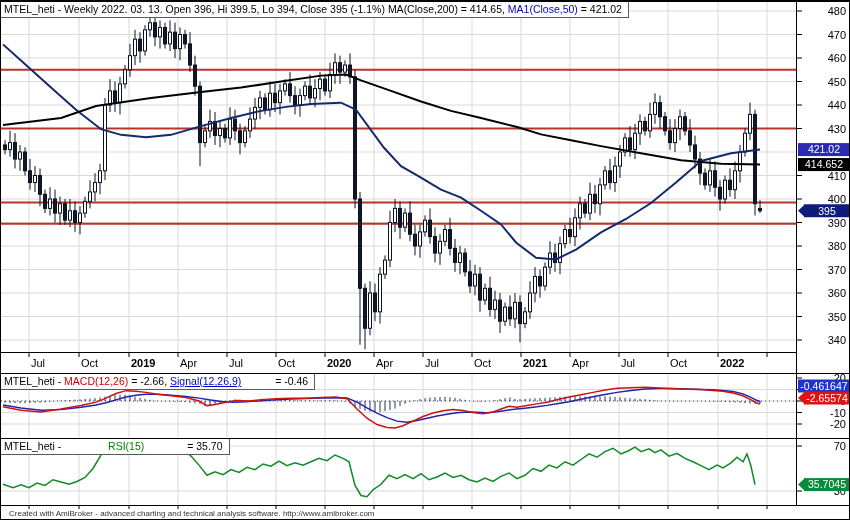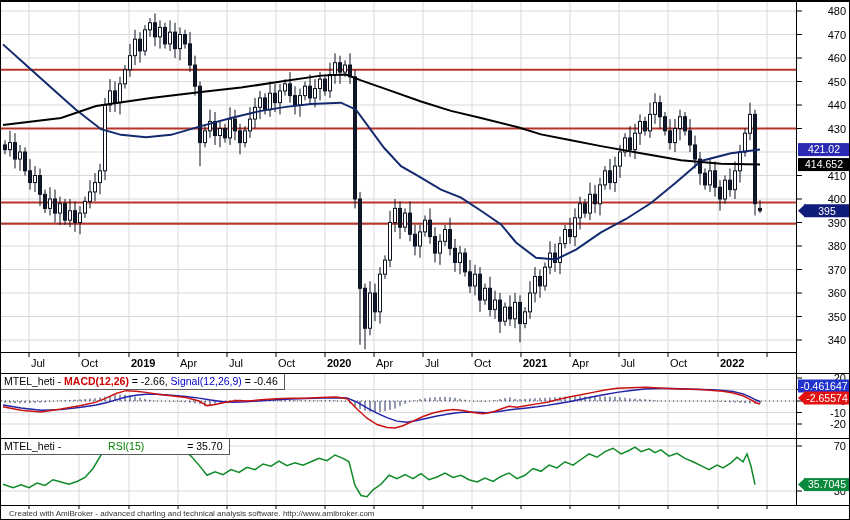--- a/index.html
+++ b/index.html
@@ -721,17 +721,18 @@
         <line x1="471" y1="68" x2="471" y2="71" stroke="#000" stroke-width="1"></line>
         <line x1="520" y1="68" x2="520" y2="71" stroke="#000" stroke-width="1"></line>
         <line x1="569" y1="68" x2="569" y2="71" stroke="#000" stroke-width="1"></line>
         <line x1="618" y1="68" x2="618" y2="71" stroke="#000" stroke-width="1"></line>
         <line x1="667" y1="68" x2="667" y2="71" stroke="#000" stroke-width="1"></line>
         <line x1="717" y1="68" x2="717" y2="71" stroke="#000" stroke-width="1"></line>
         <line x1="766" y1="68" x2="766" y2="71" stroke="#000" stroke-width="1"></line>
       </g>
     </svg>
 
-  <div class="panel-title" id="title-macd" style="top:373px;"><span style="color: rgb(0, 0, 0);">MTEL_heti - </span><span style="color: rgb(204, 0, 0); font-weight: bold;">MACD(12,26)</span><span style="color: rgb(0, 0, 0); margin-top: 40px;"> = -2.66, </span><span style="color: rgb(0, 0, 204);">Signal(12,26,9)</span><span style="color: rgb(0, 0, 0);"> = -0.46</span></div>
+  <div class="panel-title" id="title-price" style="top:1px;"><span style="color: rgb(0, 0, 0);">MTEL_heti - Weekly 2022. 03. 13. Open 396, Hi 399.5, Lo 394, Close 395 (-1.1%) </span><span style="color: rgb(0, 0, 0);">MA(Close,200) = 414.65, </span><span style="color: rgb(0, 0, 204);">MA1(Close,50)</span><span style="color: rgb(0, 0, 0);"> = 421.02</span></div>
+  <div class="panel-title" id="title-macd" style="top:373px;"><span style="color: rgb(0, 0, 0);">MTEL_heti - </span><span style="color: rgb(204, 0, 0);">MACD(12,26)</span><span style="color: rgb(0, 0, 0); margin-top: 40px;"> = -2.66, </span><span style="color: rgb(0, 0, 204); text-decoration: underline;">Signal(12,26,9)</span><span style="color: rgb(0, 0, 0); padding-left: 31px;"> = -0.46</span></div>
   <div class="panel-title" id="title-rsi" style="top:438px;"><span style="color: rgb(0, 0, 0);">MTEL_heti - </span><span style="color: rgb(0, 128, 0); padding-left: 44px;">RSI(15)</span><span style="color: rgb(0, 0, 0); padding-left: 40px;"> = 35.70</span></div>
 
   <div id="footer-credit">Created with AmiBroker - advanced charting and technical analysis software. http://www.amibroker.com</div>
 </div>
 
 </body></html>

